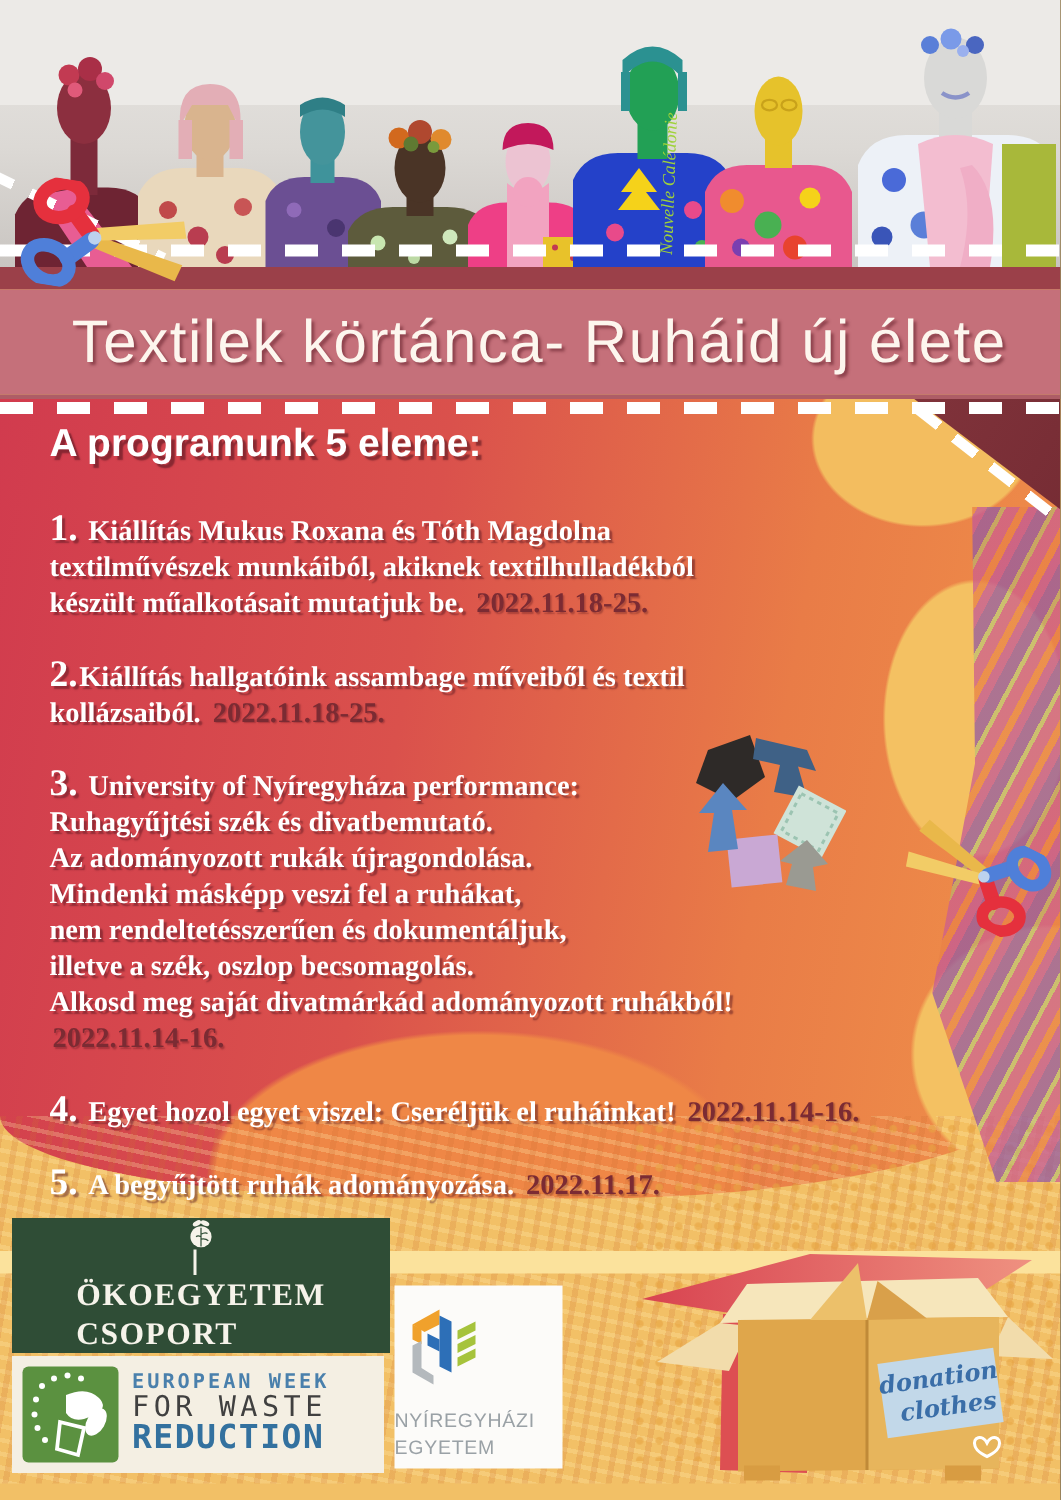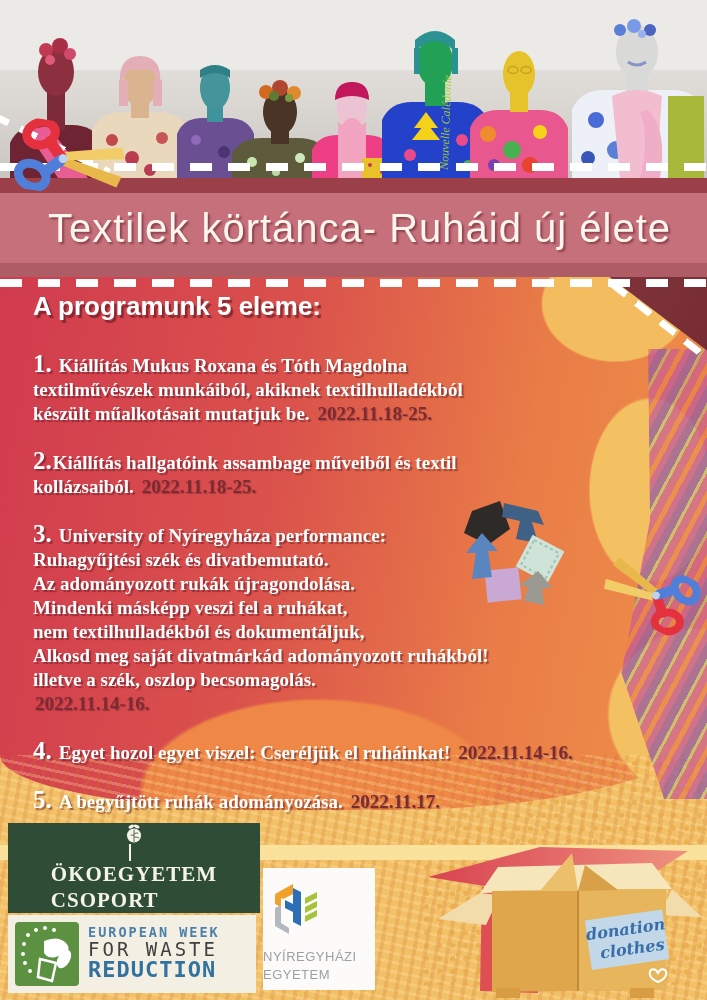--- a/index.html
+++ b/index.html
@@ -24,21 +24,21 @@
   
   .title-band{position:absolute;top:178px;left:0;width:707px;height:99px;}
   .tb-strip1{height:15px;background:#9b4049;}
   .tb-main{height:70px;background:#c5707a;display:flex;align-items:center;justify-content:center;}
   .tb-strip2{height:14px;background:#ae5d66;}
   .poster-title{color:#fdf6ee;font-size:40px;letter-spacing:1px;font-weight:400;
     font-family:"Liberation Sans",sans-serif;
     text-shadow:2px 2px 2px rgba(96,30,40,.55);white-space:nowrap;margin-left:12px;}
 
   
-  .body-sec{position:absolute;top:277px;left:0;width:707px;height:583px;background:#f2c066;}
+  .body-sec{position:absolute;top:266px;left:0;width:707px;height:583px;background:#f2c066;}
   .grad{position:absolute;top:0;left:0;width:707px;height:533px;
     border-radius:0 0 45% 40% / 0 0 85px 55px;
     background:
       radial-gradient(ellipse 120px 95px at 87% 5%, #f3bd5f 0 60%, rgba(243,189,95,0) 62%),
       radial-gradient(ellipse 100px 150px at 92% 40%, #f4c162 0 60%, rgba(244,193,98,0) 62%),
       radial-gradient(ellipse 150px 140px at 99% 82%, #f4c162 0 60%, rgba(244,193,98,0) 62%),
       radial-gradient(ellipse 300px 160px at 45% 97%, #ef8746 0 58%, rgba(239,135,70,0) 60%),
       linear-gradient(100deg,#d13b4e 0%,#da514c 38%,#e97c47 70%,#f0924a 100%);}
   .textile{position:absolute;right:0;top:72px;width:95px;height:450px;opacity:.9;
     background:
@@ -254,23 +254,23 @@
       <div class="item">
         <div><span class="num nogap">2.</span><span>Kiállítás hallgatóink assambage műveiből és textil</span></div>
         <div><span>kollázsaiból.</span><span class="date">2022.11.18-25.</span></div>
       </div>
 
       <div class="item">
         <div><span class="num">3.</span><span>University of Nyíregyháza performance:</span></div>
         <div>Ruhagyűjtési szék és divatbemutató.</div>
         <div>Az adományozott rukák újragondolása.</div>
         <div>Mindenki másképp veszi fel a ruhákat,</div>
-        <div>nem textilhulladékból és dokumentáljuk,</div>
+        <div>nem rendeltetésszerűen és dokumentáljuk,</div>
+        <div>illetve a szék, oszlop becsomagolás.</div>
         <div>Alkosd meg saját divatmárkád adományozott ruhákból!</div>
-        <div>illetve a szék, oszlop becsomagolás.</div>
         <div class="date date-line">2022.11.14-16.</div>
       </div>
 
       <div class="item">
         <div><span class="num">4.</span><span>Egyet hozol egyet viszel: Cseréljük el ruháinkat!</span><span class="date">2022.11.14-16.</span></div>
       </div>
 
       <div class="item">
         <div><span class="num">5.</span><span>A begyűjtött ruhák adományozása.</span><span class="date">2022.11.17.</span></div>
       </div>

